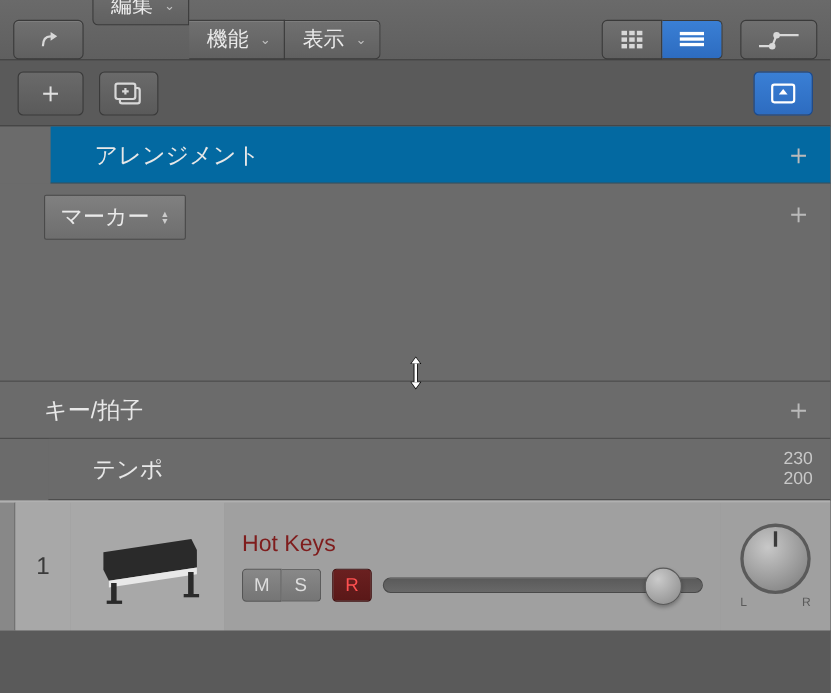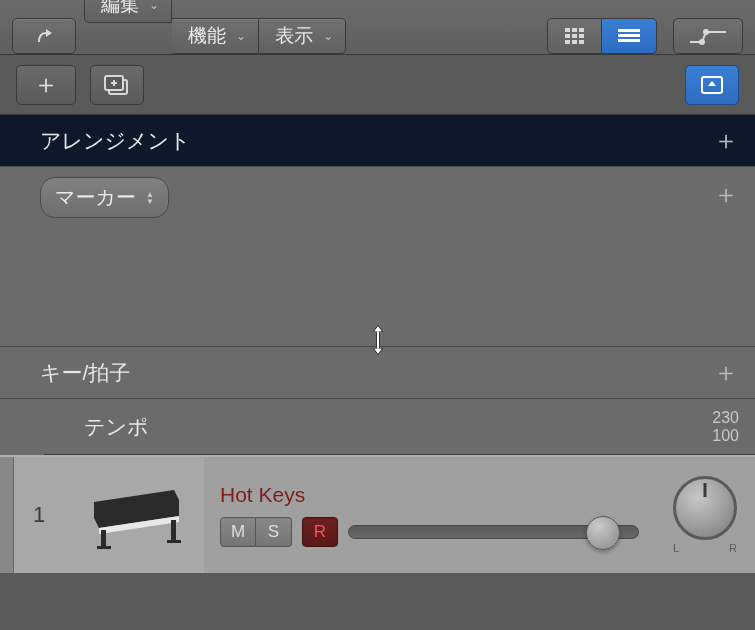--- a/index.html
+++ b/index.html
@@ -146,30 +146,30 @@
   background: #6b6b6b;
 }
 .global-row {
   height: 52px;
   border-bottom: 1px solid #4a4a4a;
   display: flex;
   align-items: center;
   padding: 0 16px 0 40px;
   background: #6b6b6b;
 }
-.global-row.dark { background: #0f172a; }
+.global-row.dark { background: #0369a1; margin-left: 46px; }
 .global-label {
   color: #e8e8e8;
   font-size: 21px;
   flex: 1;
 }
 .marker-pill {
   background: linear-gradient(to bottom, #808080, #6e6e6e);
   border: 1px solid #4a4a4a;
-  border-radius: 15px;
+  border-radius: 2px;
   padding: 6px 14px;
   color: #eaeaea;
   font-size: 20px;
   display: flex;
   align-items: center;
   gap: 10px;
   cursor: pointer;
 }
 .updown { display: flex; flex-direction: column; font-size: 8px; line-height: 7px; color: #ccc; }
 .row-plus {
@@ -450,21 +450,21 @@
 
   <div class="global-row">
     <span class="global-label">キー/拍子</span>
     <span class="row-plus">＋</span>
   </div>
 
   <div class="tempo-row">
     <span class="global-label">テンポ</span>
     <div class="tempo-vals">
       <div>230</div>
-      <div>100</div>
+      <div>200</div>
     </div>
   </div>
 </div>
 
 <div class="track-area">
   <div class="track-handle"></div>
   <div class="track-num">1</div>
   <div class="track-icon">
     <svg width="110" height="70" viewBox="0 0 110 70">
       <polygon points="15,22 95,10 100,20 100,36 20,48 15,38" fill="#2a2a2a"></polygon>

